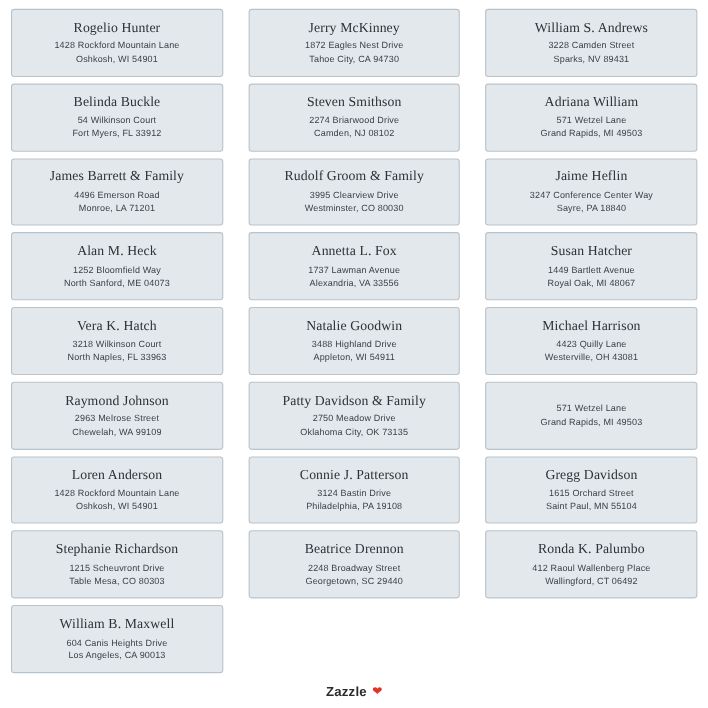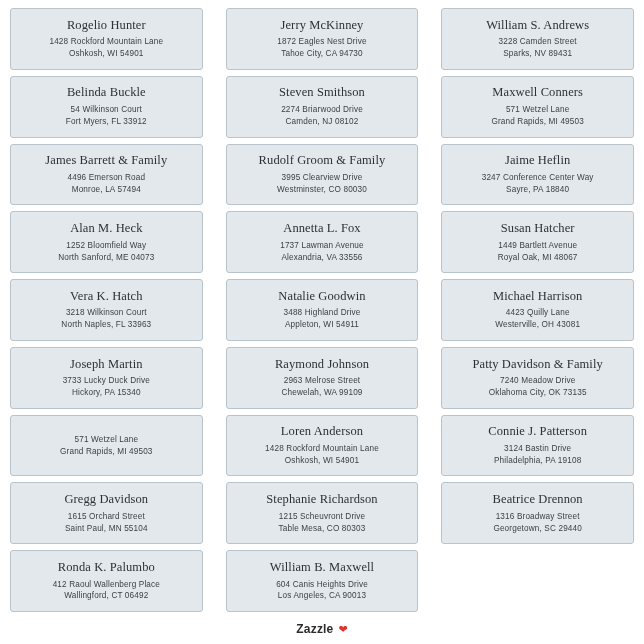--- a/index.html
+++ b/index.html
@@ -109,28 +109,28 @@
         <div class="label-name">Belinda Buckle</div>
         <div class="label-street">54 Wilkinson Court</div>
         <div class="label-city">Fort Myers, FL 33912</div>
       </div>
       <div class="label-cell">
         <div class="label-name">Steven Smithson</div>
         <div class="label-street">2274 Briarwood Drive</div>
         <div class="label-city">Camden, NJ 08102</div>
       </div>
       <div class="label-cell">
-        <div class="label-name">Maxwell Conners</div>
+        <div class="label-name">Adriana William</div>
         <div class="label-street">571 Wetzel Lane</div>
         <div class="label-city">Grand Rapids, MI 49503</div>
       </div>
       <div class="label-cell">
         <div class="label-name">James Barrett &amp; Family</div>
         <div class="label-street">4496 Emerson Road</div>
-        <div class="label-city">Monroe, LA 57494</div>
+        <div class="label-city">Monroe, LA 71201</div>
       </div>
       <div class="label-cell">
         <div class="label-name">Rudolf Groom &amp; Family</div>
         <div class="label-street">3995 Clearview Drive</div>
         <div class="label-city">Westminster, CO 80030</div>
       </div>
       <div class="label-cell">
         <div class="label-name">Jaime Heflin</div>
         <div class="label-street">3247 Conference Center Way</div>
         <div class="label-city">Sayre, PA 18840</div>
@@ -159,32 +159,27 @@
         <div class="label-name">Natalie Goodwin</div>
         <div class="label-street">3488 Highland Drive</div>
         <div class="label-city">Appleton, WI 54911</div>
       </div>
       <div class="label-cell">
         <div class="label-name">Michael Harrison</div>
         <div class="label-street">4423 Quilly Lane</div>
         <div class="label-city">Westerville, OH 43081</div>
       </div>
       <div class="label-cell">
-        <div class="label-name">Joseph Martin</div>
-        <div class="label-street">3733 Lucky Duck Drive</div>
-        <div class="label-city">Hickory, PA 15340</div>
-      </div>
-      <div class="label-cell">
         <div class="label-name">Raymond Johnson</div>
         <div class="label-street">2963 Melrose Street</div>
         <div class="label-city">Chewelah, WA 99109</div>
       </div>
       <div class="label-cell">
         <div class="label-name">Patty Davidson &amp; Family</div>
-        <div class="label-street">7240 Meadow Drive</div>
+        <div class="label-street">2750 Meadow Drive</div>
         <div class="label-city">Oklahoma City, OK 73135</div>
       </div>
       <div class="label-cell">
         <div class="label-street">571 Wetzel Lane</div>
         <div class="label-city">Grand Rapids, MI 49503</div>
       </div>
       <div class="label-cell">
         <div class="label-name">Loren Anderson</div>
         <div class="label-street">1428 Rockford Mountain Lane</div>
         <div class="label-city">Oshkosh, WI 54901</div>
@@ -199,21 +194,21 @@
         <div class="label-street">1615 Orchard Street</div>
         <div class="label-city">Saint Paul, MN 55104</div>
       </div>
       <div class="label-cell">
         <div class="label-name">Stephanie Richardson</div>
         <div class="label-street">1215 Scheuvront Drive</div>
         <div class="label-city">Table Mesa, CO 80303</div>
       </div>
       <div class="label-cell">
         <div class="label-name">Beatrice Drennon</div>
-        <div class="label-street">1316 Broadway Street</div>
+        <div class="label-street">2248 Broadway Street</div>
         <div class="label-city">Georgetown, SC 29440</div>
       </div>
       <div class="label-cell">
         <div class="label-name">Ronda K. Palumbo</div>
         <div class="label-street">412 Raoul Wallenberg Place</div>
         <div class="label-city">Wallingford, CT 06492</div>
       </div>
       <div class="label-cell">
         <div class="label-name">William B. Maxwell</div>
         <div class="label-street">604 Canis Heights Drive</div>

